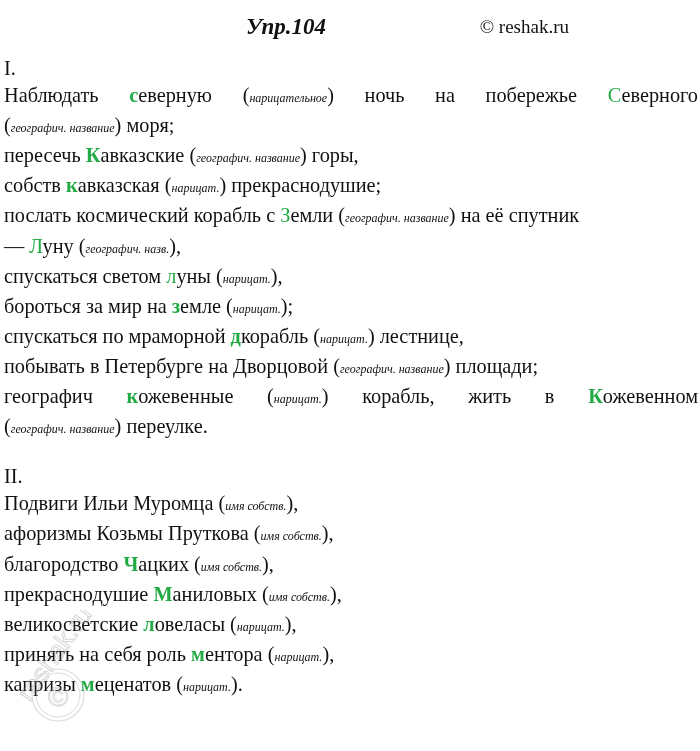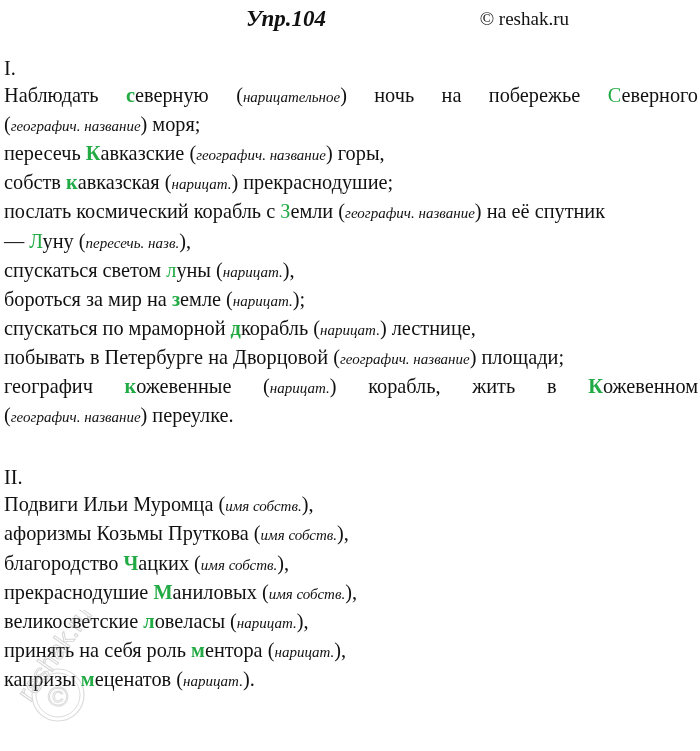--- a/index.html
+++ b/index.html
@@ -10,21 +10,21 @@
     body {
       width: 700px;
       height: 751px;
       position: relative;
       overflow: hidden;
       font-family: "Liberation Serif", serif;
       color: #111111;
     }
     .header {
       position: absolute;
-      left: 0; top: 8px;
+      left: 0; top: 16px;
       width: 572px;
       height: 26px;
     }
     .title {
       position: absolute;
       left: 0; right: 0;
       top: -2px;
       text-align: center;
       font-weight: bold;
       font-style: italic;
@@ -53,31 +53,31 @@
       margin: 0;
       white-space: nowrap;
     }
     .just-line {
       text-align: justify;
       text-align-last: justify;
       white-space: normal;
     }
     .note {
       font-style: italic;
-      font-size: 15px;
+      font-size: 12px;
     }
     .hl {
       color: #22aa44;
       font-weight: bold;
     }
     .hl-normal {
       color: #22aa44;
     }
     .section-two {
-      margin-top: 33px;
+      margin-top: 20px;
     }
     .watermark {
       position: absolute;
       left: 18px;
       top: 610px;
       width: 120px;
       height: 120px;
       pointer-events: none;
       opacity: 0.35;
     }
@@ -105,21 +105,21 @@
     <div class="line">
       <span>пересечь </span><span class="hl">К</span><span>авказские (</span><span class="note">географич. название</span><span>) горы,</span>
     </div>
     <div class="line">
       <span>собств </span><span class="hl">к</span><span>авказская (</span><span class="note">нарицат.</span><span>) прекраснодушие;</span>
     </div>
     <div class="line">
       <span>послать космический корабль с </span><span class="hl-normal">З</span><span>емли (</span><span class="note">географич. название</span><span>) на её спутник</span>
     </div>
     <div class="line">
-      <span>— </span><span class="hl-normal">Л</span><span>уну (</span><span class="note">пересечь. назв.</span><span>),</span>
+      <span>— </span><span class="hl-normal">Л</span><span>уну (</span><span class="note">географич. назв.</span><span>),</span>
     </div>
     <div class="line">
       <span>спускаться светом </span><span class="hl-normal">л</span><span>уны (</span><span class="note">нарицат.</span><span>),</span>
     </div>
     <div class="line">
       <span>бороться за мир на </span><span class="hl">з</span><span>емле (</span><span class="note">нарицат.</span><span>);</span>
     </div>
     <div class="line">
       <span>спускаться по мраморной </span><span class="hl">д</span><span>корабль (</span><span class="note">нарицат.</span><span>) лестнице,</span>
     </div>

